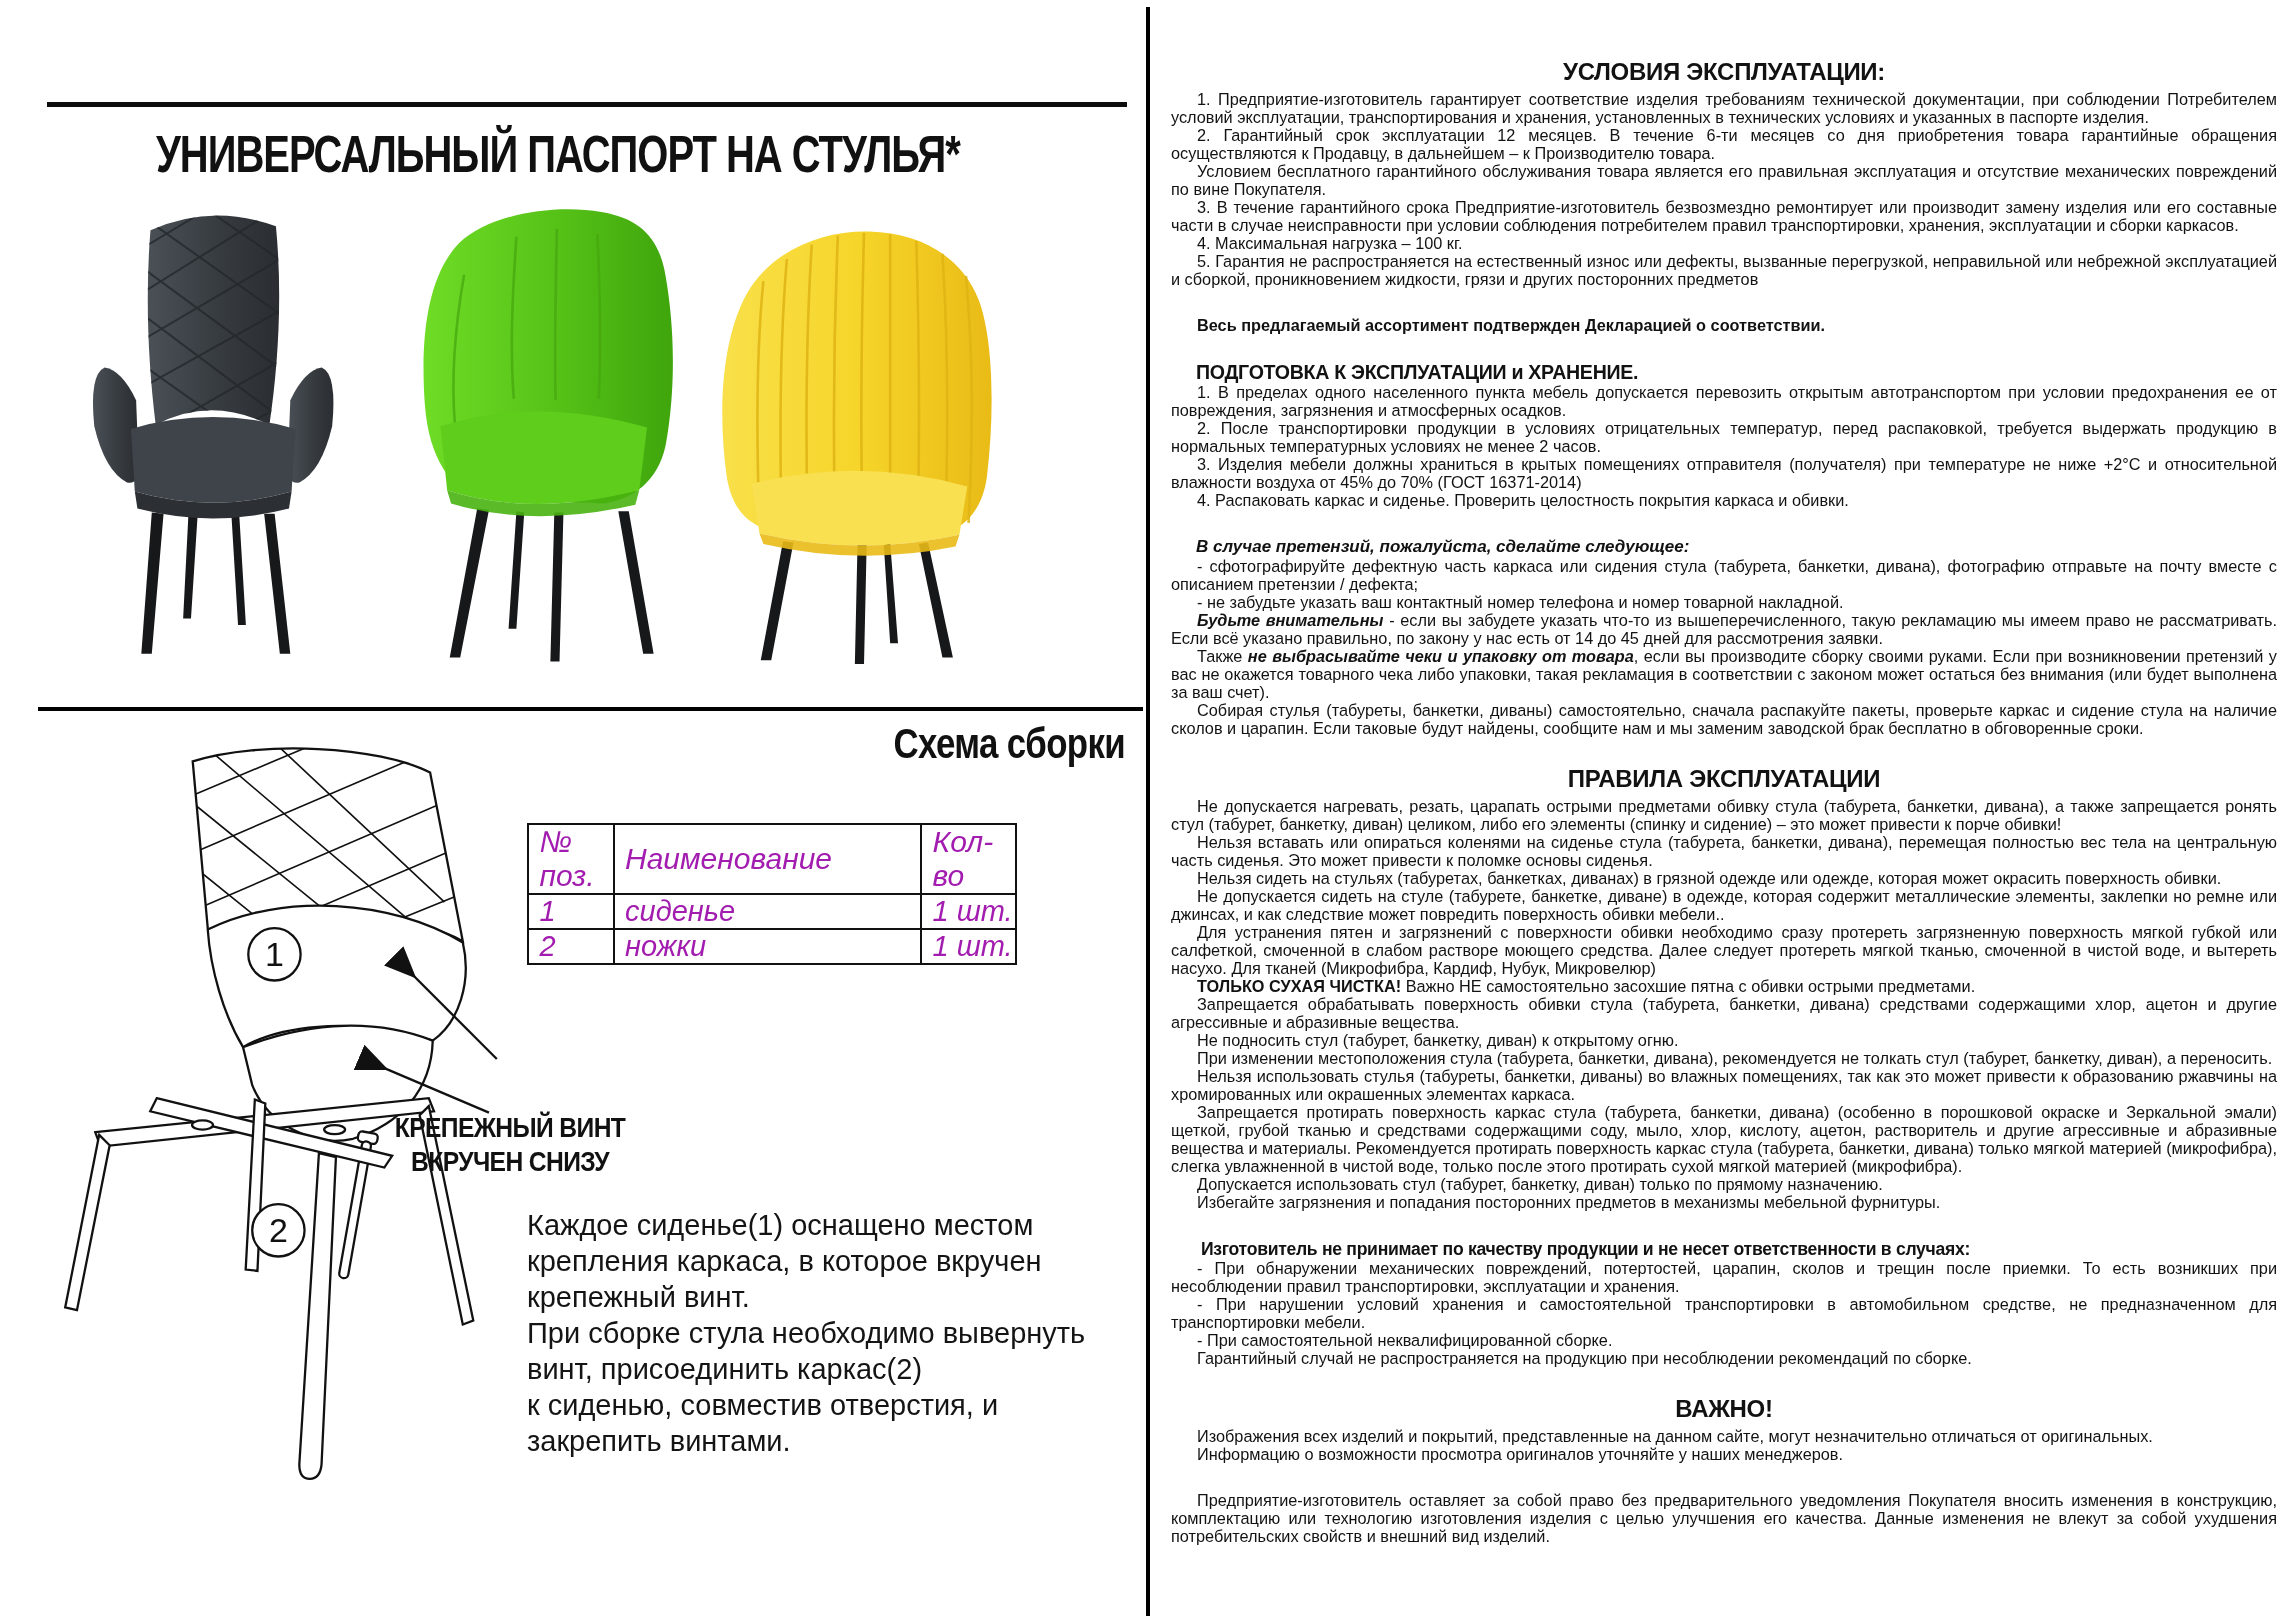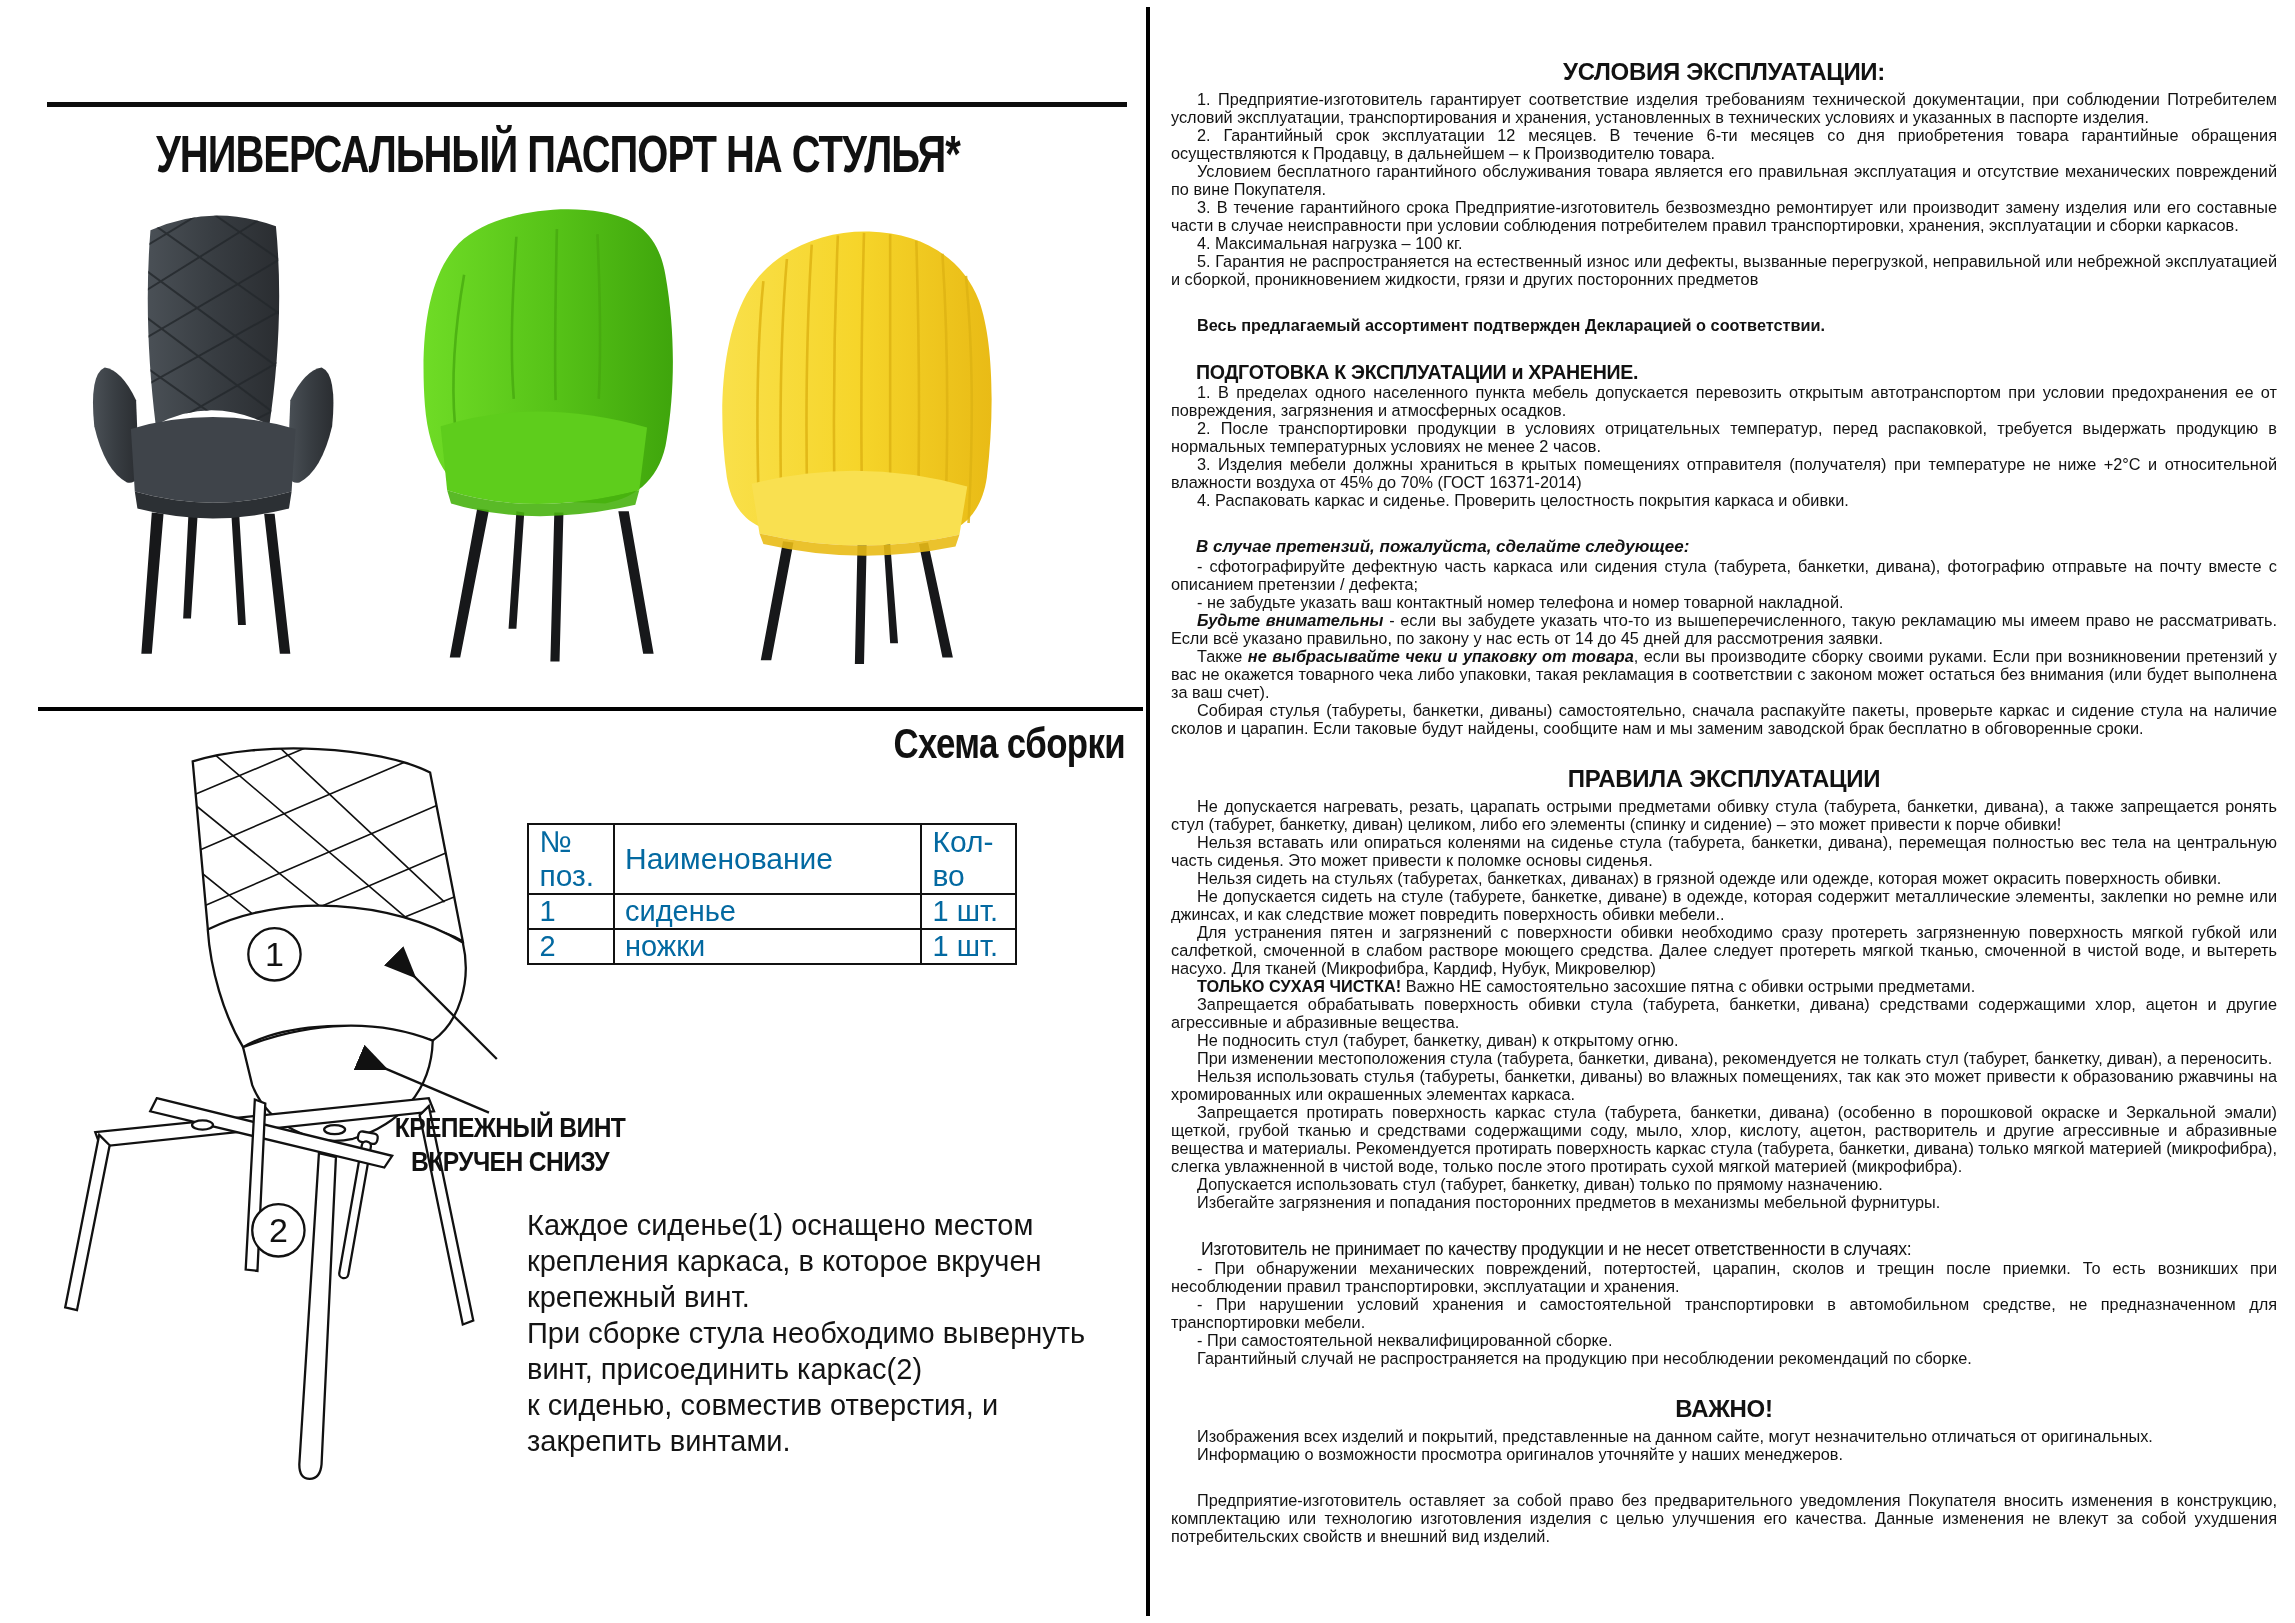--- a/index.html
+++ b/index.html
@@ -12,41 +12,41 @@
   
   .title{position:absolute;left:156px;top:125px;font-size:50px;font-weight:700;
          letter-spacing:-1.3px;white-space:nowrap;transform:scale(.80,1.05);
          transform-origin:0 50%;}
   .chairs{position:absolute;left:59px;top:196px;width:954px;height:471px;}
   .schema-head{position:absolute;left:0;top:720px;width:1146px;text-align:right;
                font-size:41px;font-weight:700;letter-spacing:-0.7px;}
   .schema-head span{display:inline-block;transform:scale(.85,1.05);}
   .assembly-svg{position:absolute;left:39px;top:732px;width:484px;height:824px;}
   .parts-table{position:absolute;left:527px;top:823px;border-collapse:collapse;
-               font-size:29px;color:#0369a1;}
+               font-size:29px;color:#a21caf;font-style:italic;}
   .parts-table td,.parts-table th{border:2px solid #111;font-weight:400;text-align:left;
                padding:0 0 0 10.5px;vertical-align:middle;}
   .parts-table th{height:48px;font-size:30px;}
   .parts-table td{height:33px;}
   .col-num{width:73px;} .col-name{width:295px;} .col-qty{width:82px;}
   .callout{position:absolute;left:366px;top:1111px;width:288px;text-align:center;
            font-weight:700;font-size:28px;line-height:34px;letter-spacing:-0.7px;}
   .callout div{transform:scale(.88,1);}
   .assembly-note{position:absolute;left:527px;top:1178px;width:627px;font-size:29px;
                  line-height:36px;color:#141414;margin-top:29px;}
   
   .rcol{position:absolute;left:1171px;top:58px;width:1106px;font-size:16.3px;
         line-height:18px;color:#121212;}
   .rp{margin:0;text-indent:26px;text-align:justify;}
   .h-caps-center{text-align:center;font-weight:700;font-size:24px;letter-spacing:-0.3px;
                  margin:5.2px 0 9.2px;}
   .h-caps-left{font-weight:700;font-size:19.6px;letter-spacing:-0.3px;margin:1.3px 0 2.6px;
                text-indent:25px;}
   .h-em{font-weight:700;font-style:italic;font-size:17px;margin:1.3px 0 1.3px;text-indent:25px;}
-  .h-strong-left{font-weight:400;font-size:17.6px;margin:1.3px 0 1.3px;text-indent:30px;
+  .h-strong-left{font-weight:700;font-size:17.6px;margin:1.3px 0 1.3px;text-indent:30px;
                  letter-spacing:-0.3px;}
   .sgap{height:27.5px;}
   svg{display:block;}
 </style>
 </head>
 <body>
 
 <div id="page">
 
   <div class="hrule-top"></div>

